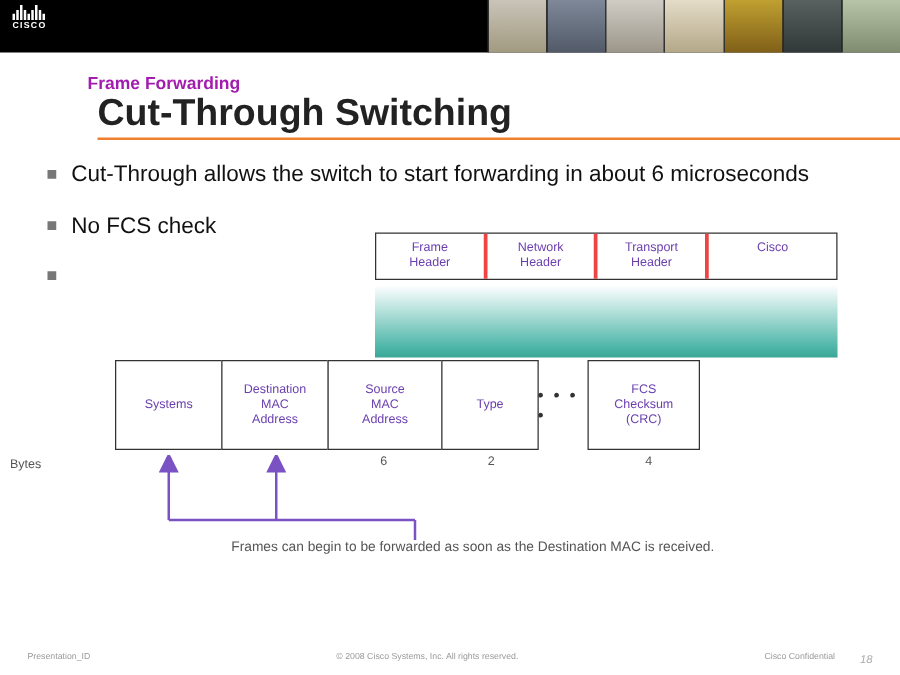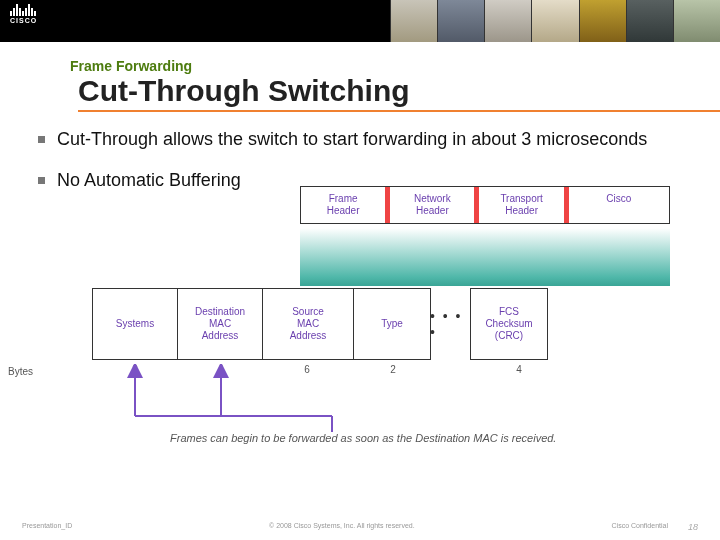--- a/index.html
+++ b/index.html
@@ -12,39 +12,39 @@
   .logo-text { margin-top: 1px; font-weight: bold; }
   .photo-strip { position: absolute; right: 0; top: 0; height: 42px; width: 330px; display: flex; }
   .photo { flex: 1; background: #888; border-left: 1px solid #333; }
   .p1 { background: linear-gradient(#c8c4b8,#a29a80); }
   .p2 { background: linear-gradient(#7e8898,#525a68); }
   .p3 { background: linear-gradient(#d0ccc4,#9c968a); }
   .p4 { background: linear-gradient(#e4dcc8,#b4a888); }
   .p5 { background: linear-gradient(#c0a030,#806018); }
   .p6 { background: linear-gradient(#586060,#303838); }
   .p7 { background: linear-gradient(#b8c4a8,#808c70); }
-  .breadcrumb { position: absolute; left: 32px; top: 58px; font-size: 14px; font-weight: bold; color: #4d7c0f; padding-left: 38px; }
+  .breadcrumb { position: absolute; left: 32px; top: 58px; font-size: 14px; font-weight: bold; color: #a21caf; padding-left: 38px; }
   .title { position: absolute; left: 30px; top: 74px; font-size: 30px; font-weight: bold; color: #222; border-bottom: 2px solid #f08030; padding: 0 2px 2px 0; width: 660px; margin-left: 48px; }
   .bullets { position: absolute; left: 38px; top: 128px; width: 640px; }
   .bullet { display: flex; align-items: flex-start; font-size: 18px; color: #111; margin-bottom: 18px; line-height: 1.25; }
   .bullet .sq { width: 7px; height: 7px; background: #777; margin: 8px 12px 0 0; flex-shrink: 0; }
   .diagram { position: absolute; left: 300px; top: 186px; width: 390px; }
   .layer-row { display: flex; width: 370px; border: 1px solid #333; }
-  .layer-cell { flex: 1; text-align: center; font-size: 10px; color: #6a3fae; padding: 6px 2px; border-right: 5px solid #ef4444; line-height: 1.2; }
+  .layer-cell { flex: 1; text-align: center; font-size: 10px; color: #6a3fae; padding: 6px 2px; border-right: 3px solid #ef4444; line-height: 1.2; }
   .layer-cell:last-child { border-right: none; flex: 1.2; }
   .grad-band { width: 370px; height: 58px; background: linear-gradient(#fff 0%, #4fb7a9 85%, #3aa596 100%); margin-top: 4px; }
   .frame-wrap { position: absolute; left: 92px; top: 288px; width: 598px; }
   .frame-row { display: flex; align-items: stretch; height: 72px; }
   .fbox { border: 1px solid #333; display: flex; align-items: center; justify-content: center; text-align: center; font-size: 10px; color: #6a3fae; line-height: 1.2; margin-right: -1px; background: #fff; }
   .fgap { display: flex; align-items: center; justify-content: center; width: 40px; font-size: 14px; color: #333; letter-spacing: 2px; }
   .bytes-row { display: flex; margin-top: 4px; font-size: 10px; color: #555; }
   .bytes-label { width: 0; margin-left: -44px; position: absolute; font-size: 10px; color: #555; }
   .byte { text-align: center; }
   .arrow-svg { position: absolute; left: 92px; top: 364px; }
-  .caption { position: absolute; left: 170px; top: 432px; font-size: 11px; color: #555; font-style: italic; }
+  .caption { position: absolute; left: 185px; top: 432px; font-size: 11px; color: #555; }
   .footer { position: absolute; bottom: 8px; left: 22px; width: 676px; font-size: 7px; color: #999; display: flex; justify-content: space-between; }
   .footer .mid { flex: 1; text-align: center; }
   .footer .pg { color: #aaa; font-size: 9px; font-style: italic; }
 </style>
 </head>
 <body>
 
 <div class="slide">
 
   <div class="topbar">
@@ -72,46 +72,49 @@
       <div class="photo p7"></div>
     </div>
   </div>
 
   <div class="breadcrumb">Frame Forwarding</div>
   <div class="title">Cut-Through Switching</div>
 
   <div class="bullets">
     <div class="bullet">
       <div class="sq"></div>
-      <div>Cut-Through allows the switch to start forwarding in about 3 microseconds</div>
+      <div>Cut-Through allows the switch to start forwarding in about 6 microseconds</div>
     </div>
     <div class="bullet">
       <div class="sq"></div>
-      <div>No Automatic Buffering</div>
+      <div>No FCS check</div>
+    </div>
+    <div class="bullet">
+      <div class="sq"></div>
     </div>
   </div>
 
   <div class="diagram">
     <div class="layer-row">
       <div class="layer-cell">Frame<br>Header</div>
       <div class="layer-cell">Network<br>Header</div>
       <div class="layer-cell">Transport<br>Header</div>
       <div class="layer-cell">Cisco</div>
     </div>
     <div class="grad-band"></div>
   </div>
 
   <div class="frame-wrap">
     <div class="frame-row">
       <div class="fbox" style="width:86px">Systems</div>
       <div class="fbox" style="width:86px">Destination<br>MAC<br>Address</div>
       <div class="fbox" style="width:92px">Source<br>MAC<br>Address</div>
       <div class="fbox" style="width:78px">Type</div>
       <div class="fgap">• • • •</div>
-      <div class="fbox" style="width:78px">FCS<br>Checksum<br>(CRC)</div>
+      <div class="fbox" style="width:90px">FCS<br>Checksum<br>(CRC)</div>
     </div>
     <div class="bytes-label" style="top:78px;left:-40px">Bytes</div>
     <div class="bytes-row">
       <div class="byte" style="width:86px">8</div>
       <div class="byte" style="width:86px">6</div>
       <div class="byte" style="width:86px">6</div>
       <div class="byte" style="width:86px">2</div>
       <div class="byte" style="width:40px"></div>
       <div class="byte" style="width:86px">4</div>
     </div>

